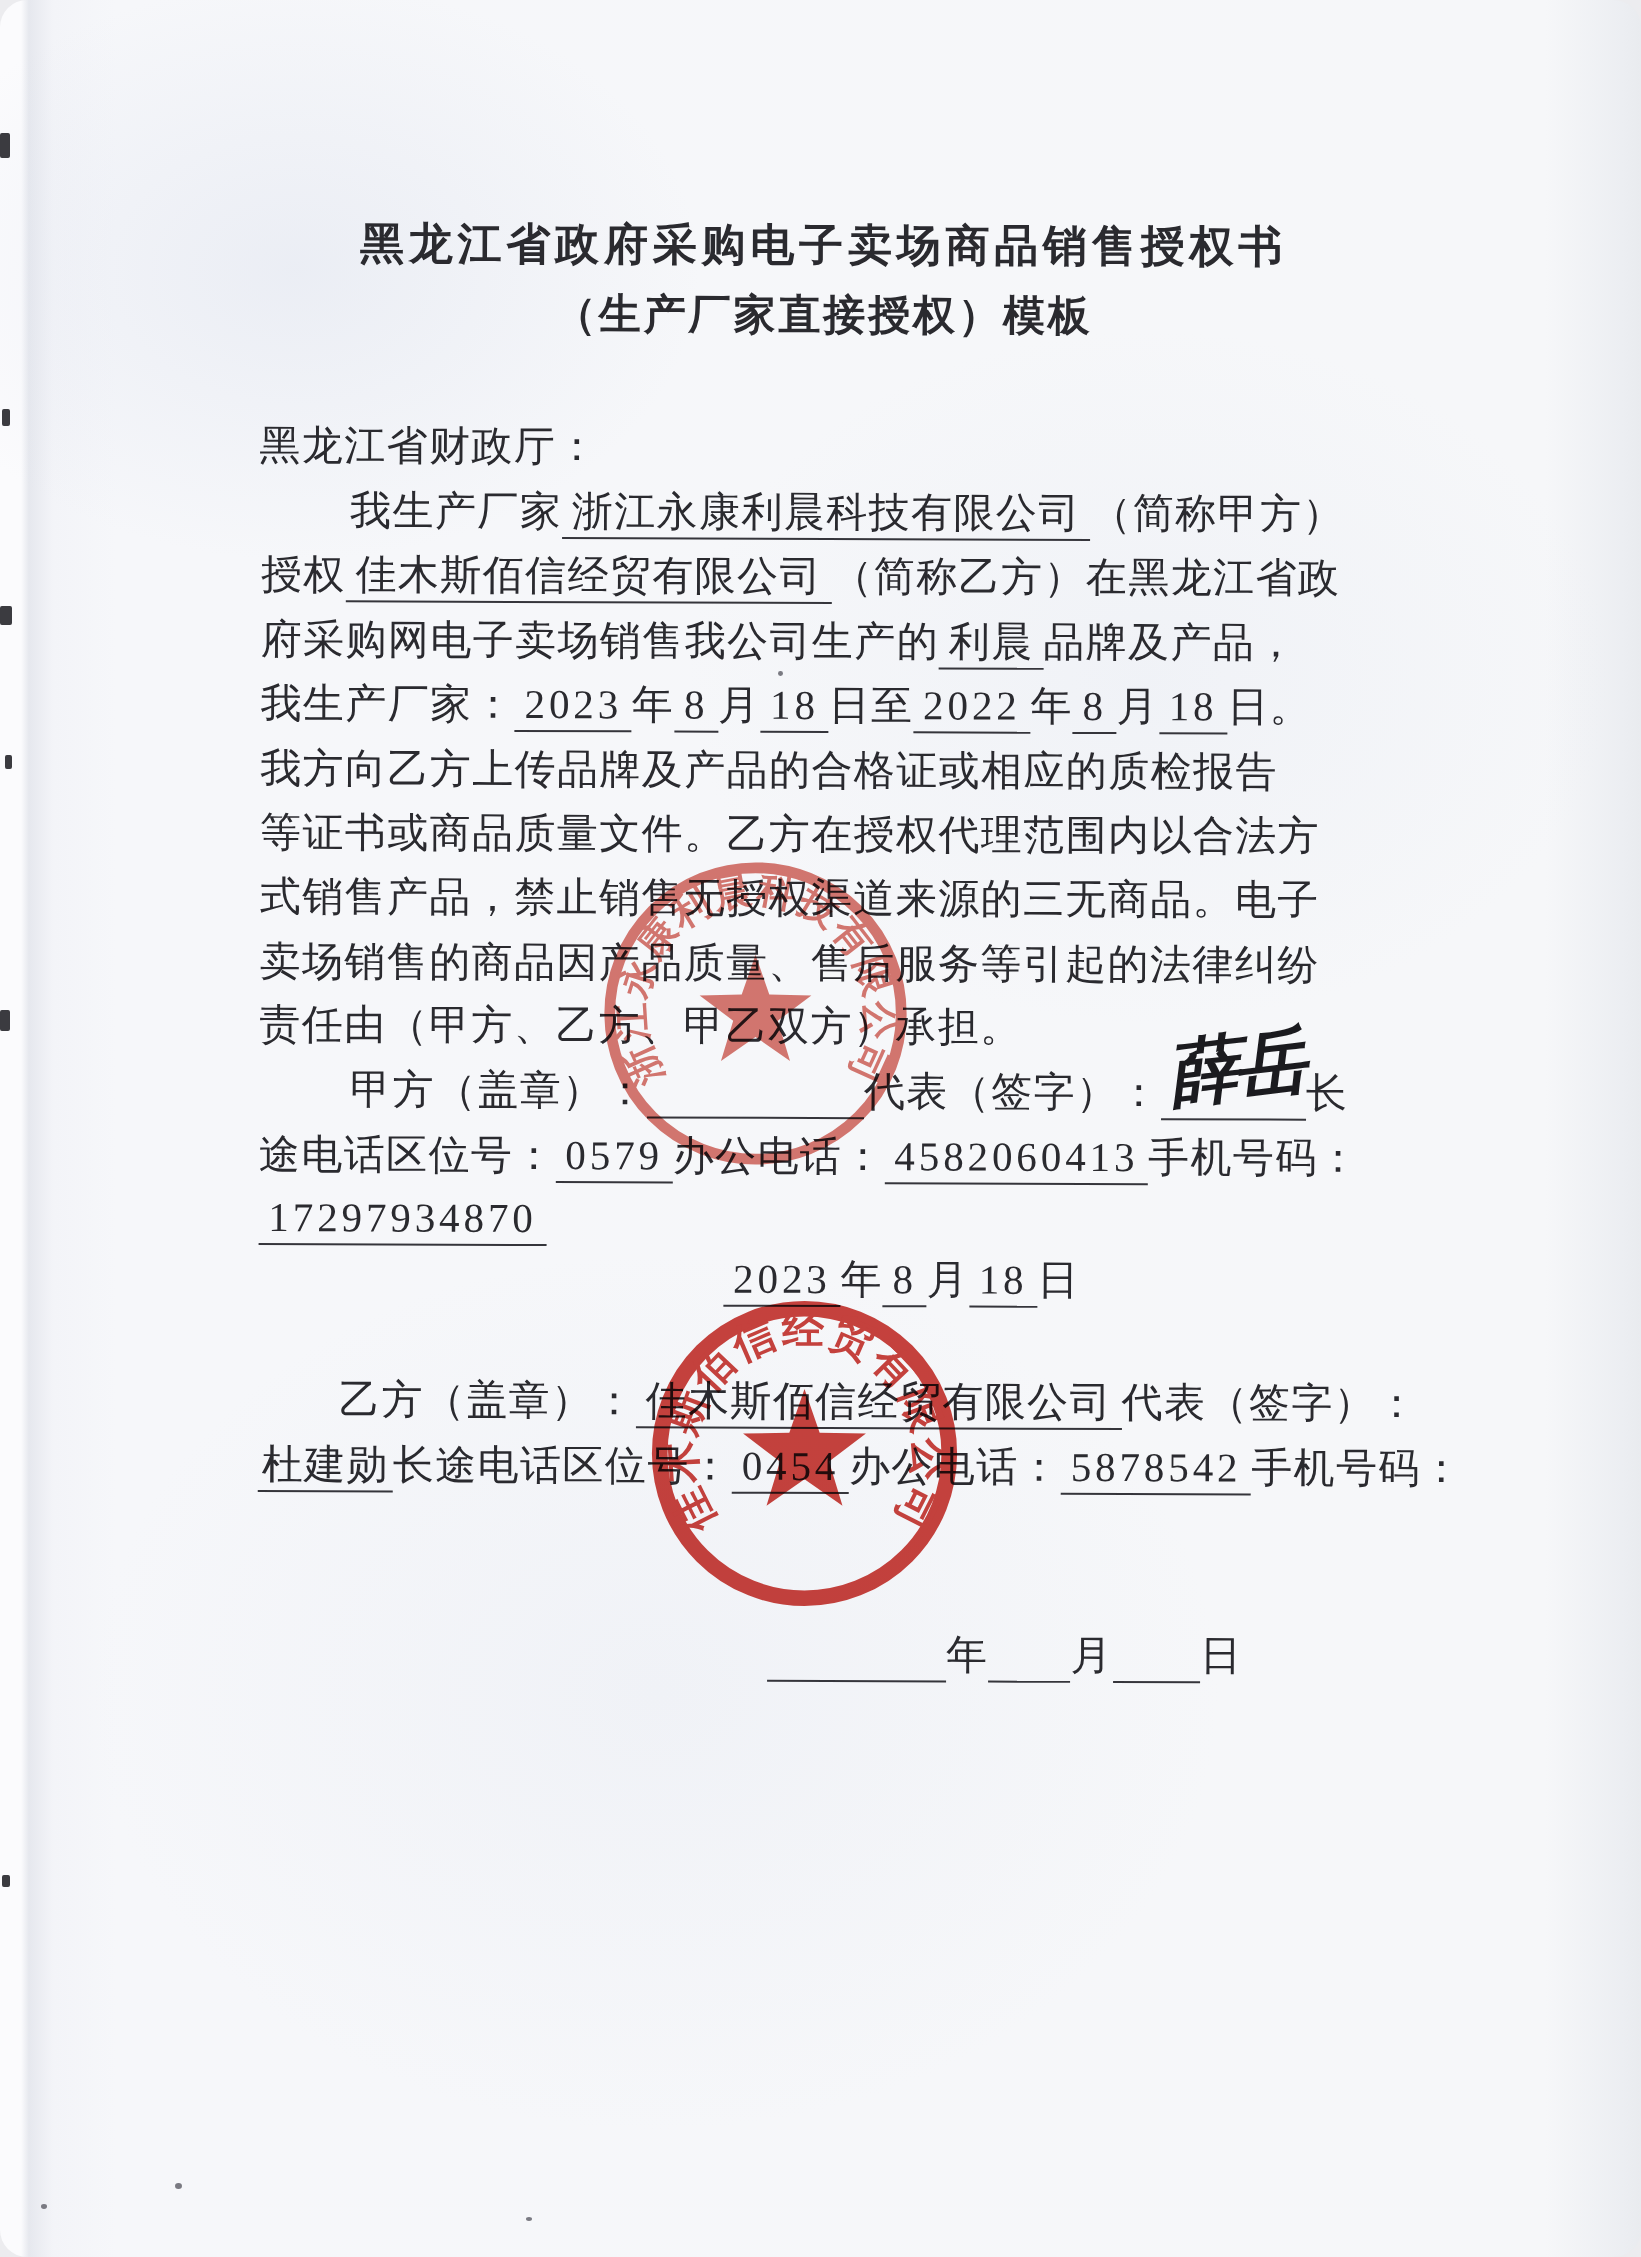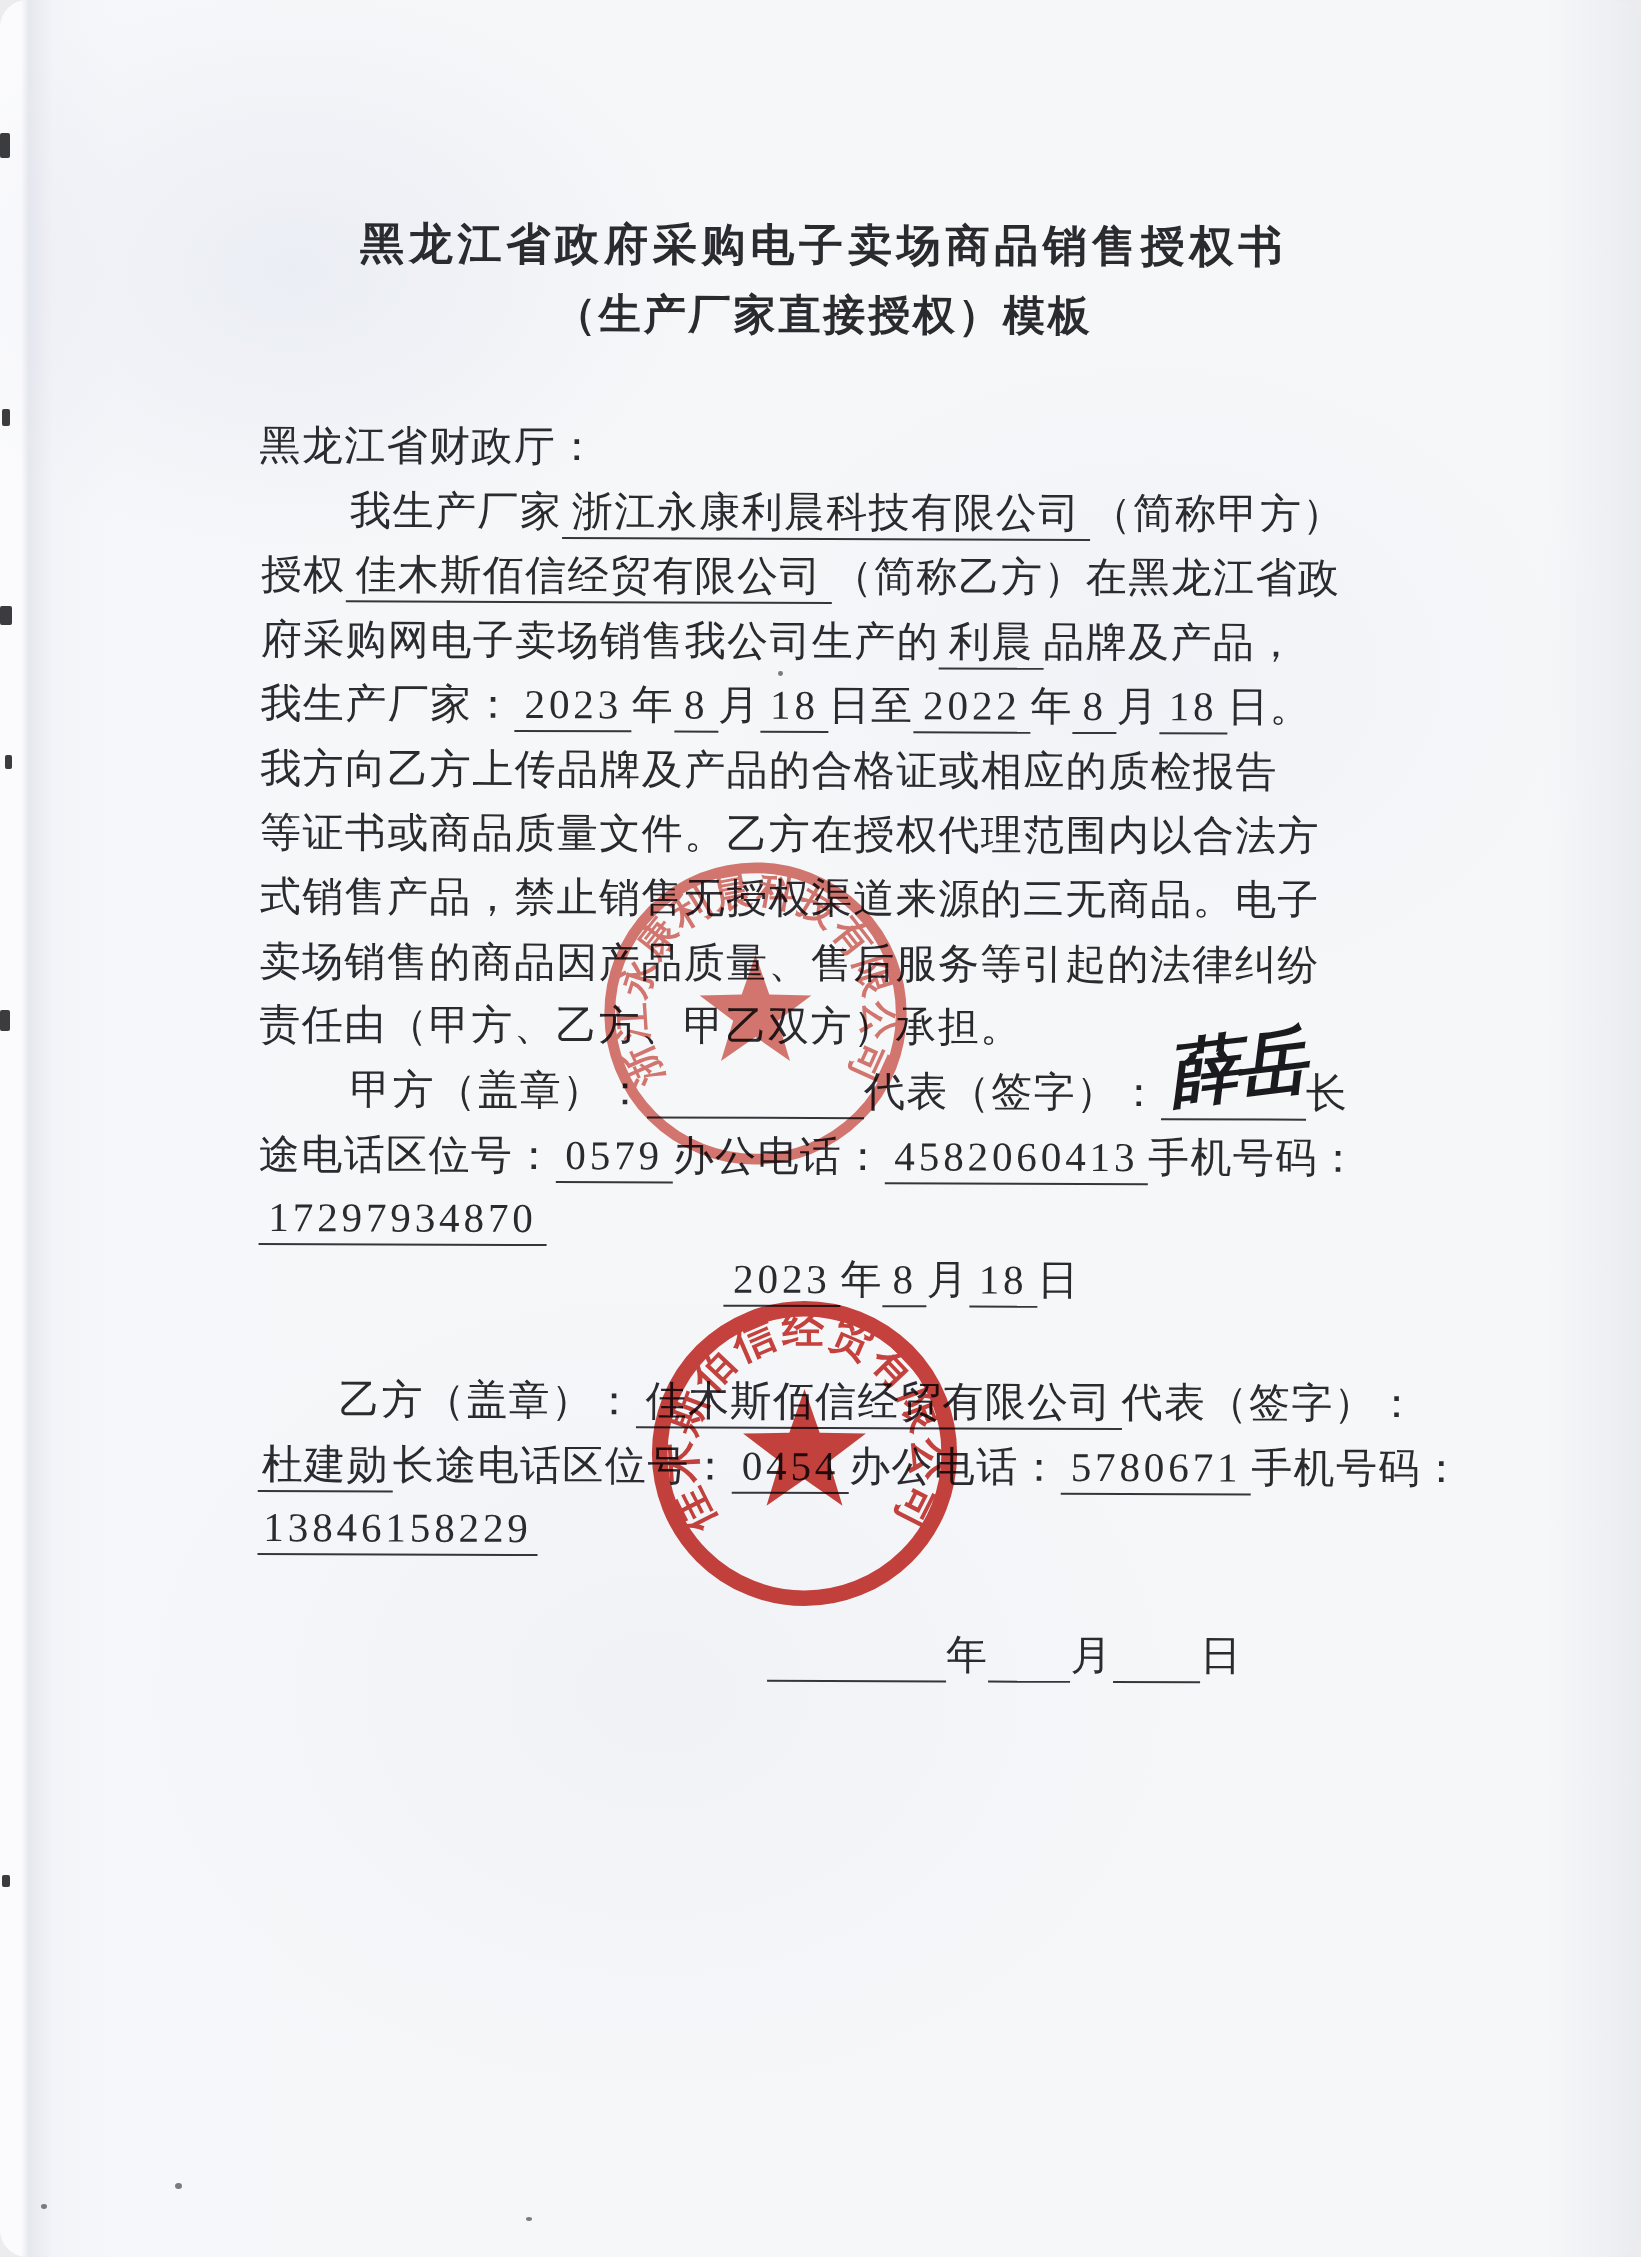--- a/index.html
+++ b/index.html
@@ -98,23 +98,22 @@
     <div class="ln" style="left:350px;top:1063px;"><span>甲方（盖章）：</span><span class="bk" style="width:217px;"></span><span>代表（签字）：</span><span class="bk" style="width:145px;"></span><span>长</span></div>
 
     <div class="ln" style="left:259px;top:1128px;"><span>途电话区位号：</span><span class="u num">0579</span><span>办公电话：</span><span class="u num">4582060413</span><span>手机号码：</span></div>
 
     <div class="ln" style="left:259px;top:1191px;"><span class="u num">17297934870</span></div>
 
     <div class="ln" style="left:724px;top:1251px;"><span class="u num">2023</span><span>年</span><span class="u num">8</span><span>月</span><span class="u num">18</span><span>日</span></div>
 
     <div class="ln" style="left:340px;top:1373px;"><span>乙方（盖章）：</span><span class="u">佳木斯佰信经贸有限公司</span><span>代表（签字）：</span></div>
 
-    <div class="ln" style="left:259px;top:1438px;"><span class="u" style="padding:0 3.9px;">杜建勋</span><span>长途电话区位号：</span><span class="u num">0454</span><span>办公电话：</span><span class="u num">5780671</span><span>手机号码：</span></div>
+    <div class="ln" style="left:259px;top:1438px;"><span class="u" style="padding:0 3.9px;">杜建勋</span><span>长途电话区位号：</span><span class="u num">0454</span><span>办公电话：</span><span class="u num">5878542</span><span>手机号码：</span></div>
 
-    <div class="ln" style="left:259px;top:1501px;"><span class="u num" style="padding:0 5.8px;">13846158229</span></div>
 
     <div class="ln" style="left:769px;top:1626px;"><span class="bk" style="width:179px;"></span><span>年</span><span class="bk" style="width:82px;"></span><span>月</span><span class="bk" style="width:87px;"></span><span>日</span></div>
 
     <div class="sig">薛岳</div>
   </div>
 
   <svg id="stamp1" class="stamp" width="313" height="313" viewBox="0 0 320 320">
     <circle cx="160" cy="160" r="149" fill="none" stroke-width="11" stroke="#cc4a3f"></circle>
     <polygon points="160,100 174.1,140.6 217.1,141.5 182.8,167.4 195.3,208.5 160,184 124.7,208.5 137.2,167.4 102.9,141.5 145.9,140.6" fill="#cc4a3f"></polygon>
     <path id="arcA" d="M 67.5 224.9 A 113 113 0 1 1 252.5 224.9" fill="none"></path>

